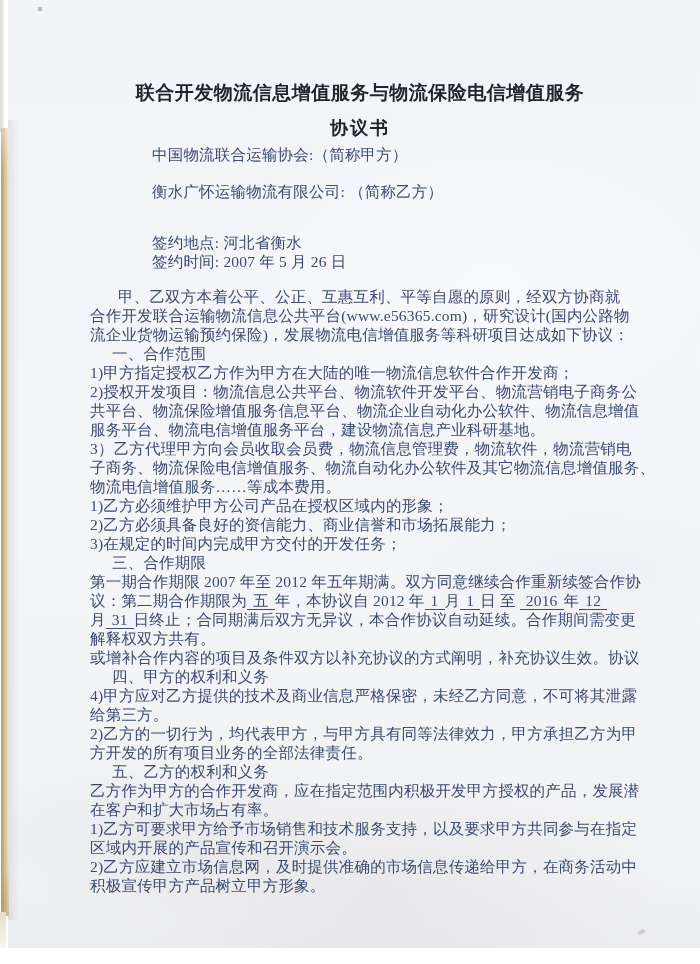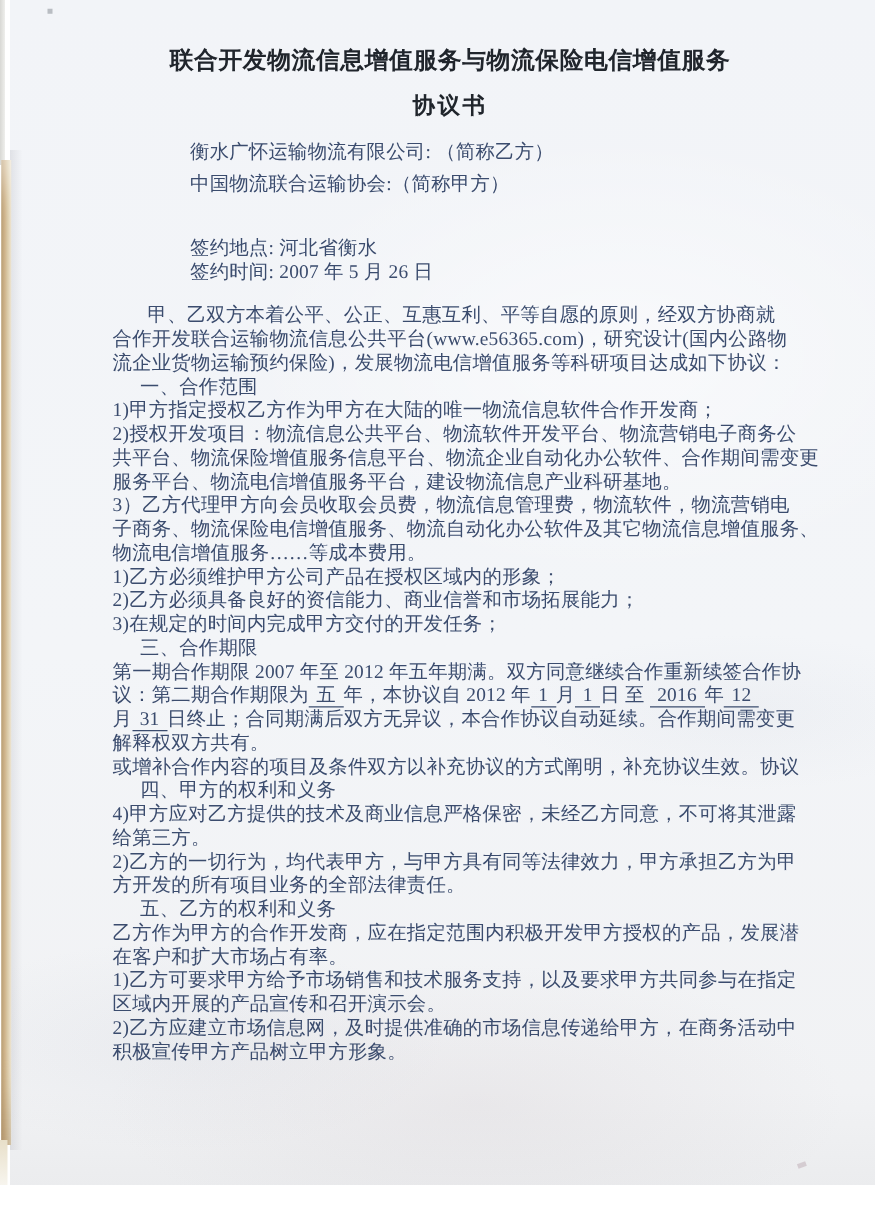--- a/index.html
+++ b/index.html
@@ -54,21 +54,21 @@
   }
   
   .speck{
     position:absolute;left:38px;top:7px;width:4px;height:4px;background:#9aa0a6;opacity:.65;
   }
   .faint-mark{
     position:absolute;left:638px;top:930px;width:7px;height:4px;background:#a98f9a;opacity:.35;transform:rotate(-20deg);
   }
   
   .content{
-    position:absolute;left:90px;top:0;width:540px;padding-top:38px;
+    position:absolute;left:90px;top:0;width:540px;padding-top:82px;
     color:var(--text);
   }
   .content p{
     margin:0;padding:0;white-space:nowrap;
     font-size:15.5px;line-height:19px;letter-spacing:0.2px;
   }
   p.doc-title{
     font-size:19px;line-height:22px;font-weight:bold;color:var(--title_text);
     text-align:center;letter-spacing:0.5px;
   }
@@ -97,31 +97,31 @@
   <div class="paper-left-shade"></div>
   <div class="edge-top"></div>
   <div class="edge-strip"></div>
   <div class="edge-bottom"></div>
   <div class="bottom-strip"></div>
   <div class="speck"></div>
   <div class="faint-mark"></div>
   <div class="content">
       <p class="doc-title"><span>联合开发物流信息增值服务与物流保险电信增值服务</span></p>
       <p class="doc-subtitle"><span>协议书</span></p>
+      <p class="party party-a"><span>中国物流联合运输协会:（简称甲方）</span></p>
       <p class="party party-b"><span>衡水广怀运输物流有限公司: （简称乙方）</span></p>
-      <p class="party party-a"><span>中国物流联合运输协会:（简称甲方）</span></p>
       <p class="meta-place"><span>签约地点: 河北省衡水</span></p>
       <p class="meta-time"><span>签约时间: 2007 年 5 月 26 日</span></p>
       <p class="indent2 first-body"><span>甲、乙双方本着公平、公正、互惠互利、平等自愿的原则，经双方协商就</span></p>
       <p class=""><span>合作开发联合运输物流信息公共平台(www.e56365.com)，研究设计(国内公路物</span></p>
       <p class=""><span>流企业货物运输预约保险)，发展物流电信增值服务等科研项目达成如下协议：</span></p>
       <p class="heading"><span>一、合作范围</span></p>
       <p class=""><span>1)甲方指定授权乙方作为甲方在大陆的唯一物流信息软件合作开发商；</span></p>
       <p class=""><span>2)授权开发项目：物流信息公共平台、物流软件开发平台、物流营销电子商务公</span></p>
-      <p class=""><span>共平台、物流保险增值服务信息平台、物流企业自动化办公软件、合作期间需变更</span></p>
+      <p class=""><span>共平台、物流保险增值服务信息平台、物流企业自动化办公软件、物流信息增值</span></p>
       <p class=""><span>服务平台、物流电信增值服务平台，建设物流信息产业科研基地。</span></p>
       <p class=""><span>3）乙方代理甲方向会员收取会员费，物流信息管理费，物流软件，物流营销电</span></p>
       <p class=""><span>子商务、物流保险电信增值服务、物流自动化办公软件及其它物流信息增值服务、</span></p>
       <p class=""><span>物流电信增值服务……等成本费用。</span></p>
       <p class=""><span>1)乙方必须维护甲方公司产品在授权区域内的形象；</span></p>
       <p class=""><span>2)乙方必须具备良好的资信能力、商业信誉和市场拓展能力；</span></p>
       <p class=""><span>3)在规定的时间内完成甲方交付的开发任务；</span></p>
       <p class="heading"><span>三、合作期限</span></p>
       <p class=""><span>第一期合作期限 2007 年至 2012 年五年期满。双方同意继续合作重新续签合作协</span></p>
       <p class=""><span>议：第二期合作期限为</span><span class="blank">五</span><span>年，本协议自 2012 年</span><span class="blank">1</span><span>月</span><span class="blank">1</span><span>日 至 </span><span class="blank">2016</span><span>年</span><span class="blank">12</span></p>

